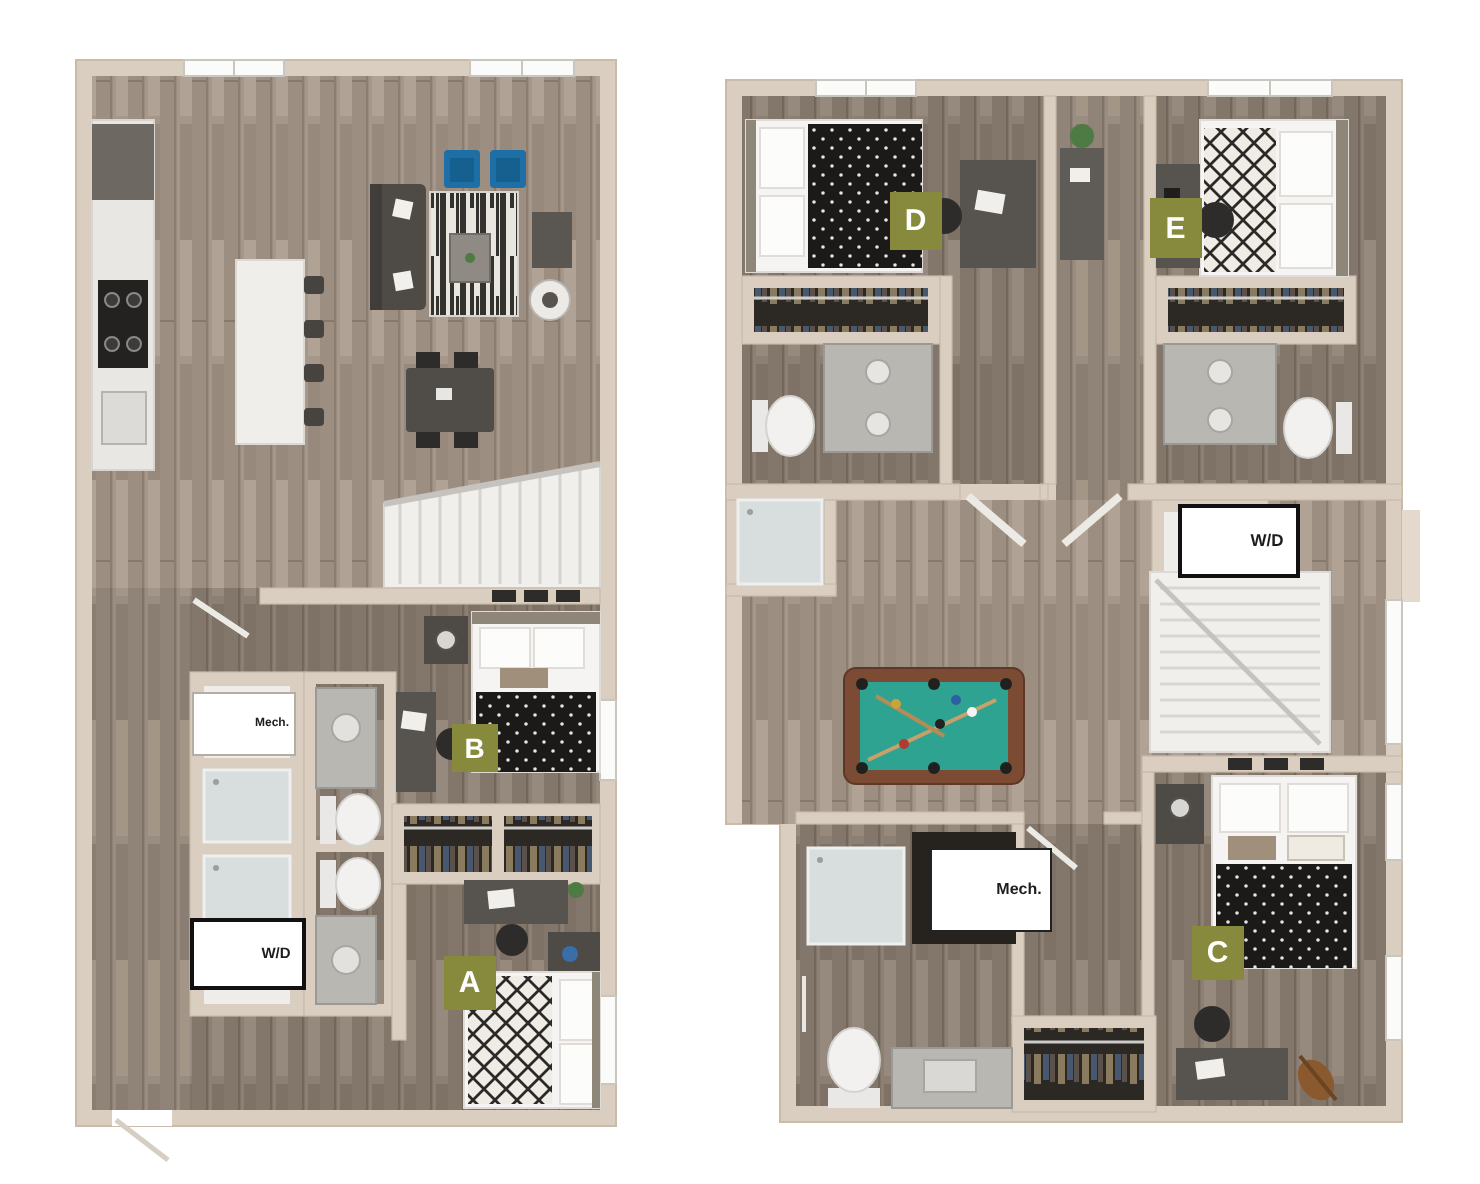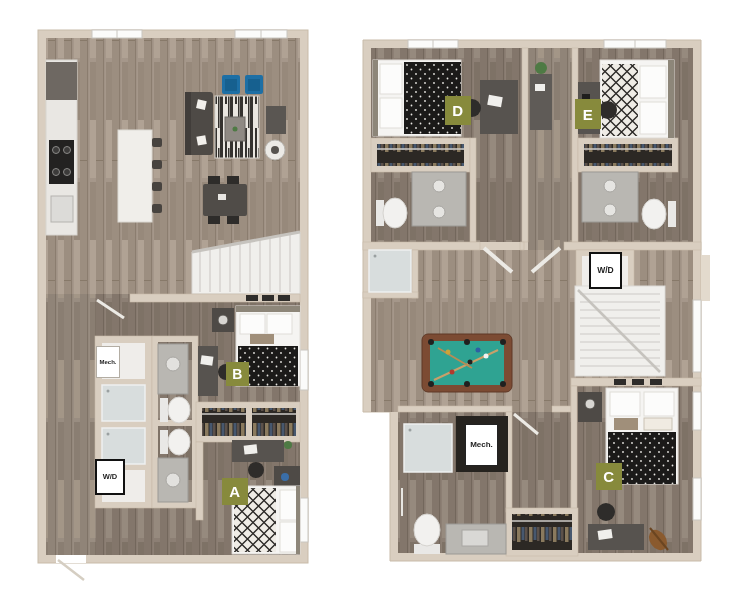--- a/index.html
+++ b/index.html
@@ -4,21 +4,21 @@
 <style>
   html,body{margin:0;padding:0;background:#ffffff;}
   .canvas{position:relative;width:740px;height:592px;background:#ffffff;overflow:hidden;
           font-family:"Liberation Sans",sans-serif;}
   .canvas svg{position:absolute;left:0;top:0;}
   .badge{position:absolute;width:26px;height:27px;background:#878a3c;color:#ffffff;
          display:flex;align-items:center;justify-content:center;
          font:bold 15px "Liberation Sans",sans-serif;letter-spacing:.5px;}
   .ubox{position:absolute;background:#ffffff;color:#1d1d1d;display:flex;align-items:center;
         justify-content:center;font-family:"Liberation Sans",sans-serif;font-weight:bold;
-        text-align:center;line-height:1;}
+        text-align:center;line-height:1;padding-left:28px;}
   .badge-b{left:226px;top:362px;width:23px;height:24px;font-size:14px;}
   .badge-a{left:222px;top:478px;}
   .badge-d{left:445px;top:96px;height:29px;}
   .badge-e{left:575px;top:99px;height:30px;}
   .badge-c{left:596px;top:463px;}
   .ubox-mech1{left:96px;top:346px;width:22px;height:30px;font-size:6px;border:1px solid #b3ada3;}
   .ubox-wd1{left:95px;top:459px;width:26px;height:32px;font-size:7.5px;border:2px solid #111;}
   .ubox-wd2{left:589px;top:252px;width:29px;height:33px;font-size:8.5px;border:2px solid #111;}
   .ubox-mech2{left:465px;top:424px;width:31px;height:40px;font-size:8px;border:1px solid #222;}
 </style>

